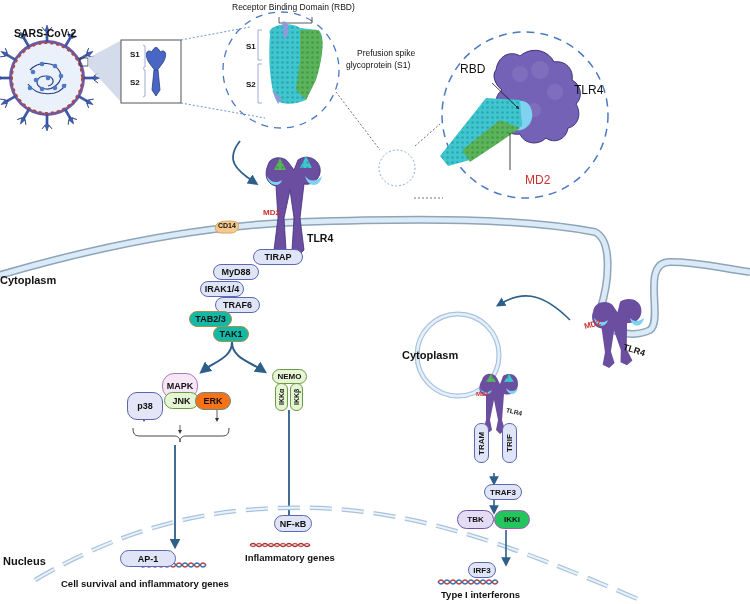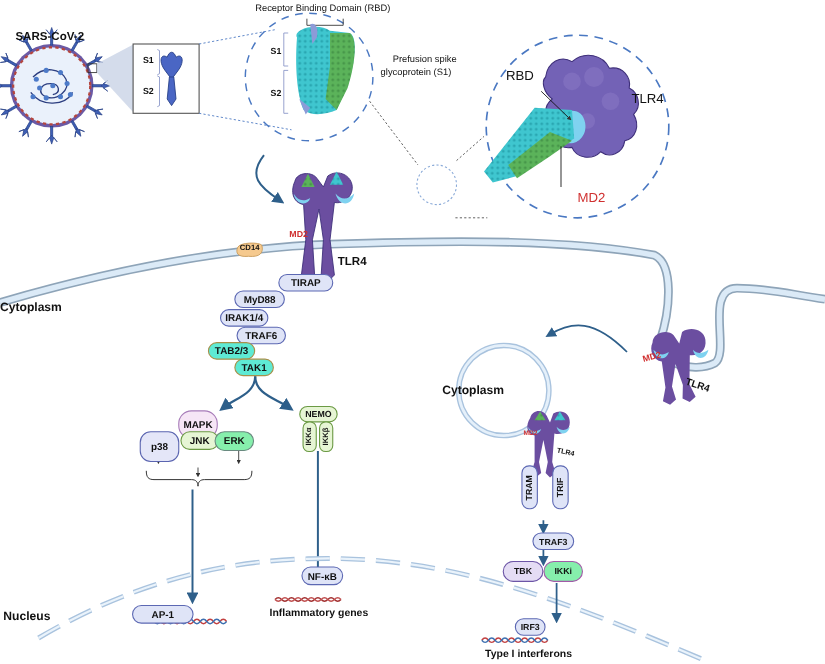--- a/index.html
+++ b/index.html
@@ -5,27 +5,27 @@
   html, body { margin: 0; padding: 0; background: #ffffff; }
   body { width: 750px; height: 604px; position: relative; overflow: hidden;
          font-family: "Liberation Sans", sans-serif; }
   #stage { position: absolute; left: 0; top: 0; width: 750px; height: 604px; }
   .lbl { position: absolute; font-family: "Liberation Sans", sans-serif; color: #111; white-space: nowrap; }
   .bold { font-weight: bold; }
   .pill { position: absolute; box-sizing: border-box; border-radius: 10px; border: 1.5px solid;
           font-family: "Liberation Sans", sans-serif; font-weight: bold; font-size: 9px;
           display: flex; align-items: center; justify-content: center; color: #111; white-space: nowrap; }
   .blue   { background: #dfe4f7; border-color: #5c68b3; }
-  .tan    { background: #5eead4; border-color: #a8904a; }
+  .tan    { background: #14b8a6; border-color: #a8904a; }
   .pink   { background: #f6e6f6; border-color: #a77cb9; text-align: center; }
   .lav    { background: #e4e6f8; border-color: #5a64b0; }
-  .grey   { background: #86efac; border-color: #6a8a80; }
+  .grey   { background: #f97316; border-color: #6a8a80; }
   .green  { background: #e6f5d4; border-color: #6b9a44; }
   .purple { background: #e4dcf4; border-color: #6c55a6; }
-  .magenta{ background: #86efac; border-color: #a25aa8; }
+  .magenta{ background: #22c55e; border-color: #a25aa8; }
   .vert { writing-mode: vertical-rl; transform: rotate(180deg); }
 </style>
 </head>
 <body>
 
 <div id="stage">
 <svg width="750" height="604" viewBox="0 0 750 604" style="position:absolute;left:0;top:0">
   <defs>
     <marker id="ah" viewBox="0 0 10 10" refX="5" refY="5" markerWidth="6" markerHeight="6" orient="auto-start-reverse">
       <path d="M0,0 L10,5 L0,10 z" fill="#2e5f8a"></path>
@@ -225,20 +225,21 @@
 <div class="pill pink" style="left:162px;top:373px;width:36px;height:26px;border-radius:12px">MAPK</div>
 <div class="pill lav" style="left:127px;top:392px;width:36px;height:28px">p38</div>
 <div class="pill green" style="left:164px;top:392px;width:35px;height:17px">JNK</div>
 <div class="pill grey" style="left:195px;top:392px;width:36px;height:18px">ERK</div>
 
 <div class="pill green" style="left:272px;top:369px;width:35px;height:15px;font-size:8px">NEMO</div>
 <div class="pill green vert" style="left:275px;top:383px;width:13px;height:28px;font-size:7px;border-radius:6px">IKKα</div>
 <div class="pill green vert" style="left:290px;top:383px;width:13px;height:28px;font-size:7px;border-radius:6px">IKKβ</div>
 
 <div class="pill blue" style="left:120px;top:550px;width:56px;height:17px">AP-1</div>
+<div class="lbl bold" style="left:61px;top:578px;font-size:9.5px">Cell survival and inflammatory genes</div>
 <div class="pill blue" style="left:274px;top:515px;width:38px;height:17px">NF-κB</div>
 <div class="lbl bold" style="left:245px;top:552px;font-size:9.5px">Inflammatory genes</div>
 
 <div class="lbl bold" style="left:476px;top:391px;font-size:6px;color:#d03030">MD2</div>
 <div class="lbl bold" style="left:506px;top:408px;font-size:6.5px;transform:rotate(12deg)">TLR4</div>
 <div class="lbl bold" style="left:584px;top:320px;font-size:8px;color:#d03030;transform:rotate(-15deg)">MD2</div>
 <div class="lbl bold" style="left:623px;top:345px;font-size:9px;transform:rotate(18deg)">TLR4</div>
 
 <div class="pill blue vert" style="left:474px;top:423px;width:15px;height:40px;font-size:8px;border-radius:7px">TRAM</div>
 <div class="pill blue vert" style="left:502px;top:423px;width:15px;height:40px;font-size:8px;border-radius:7px">TRIF</div>

